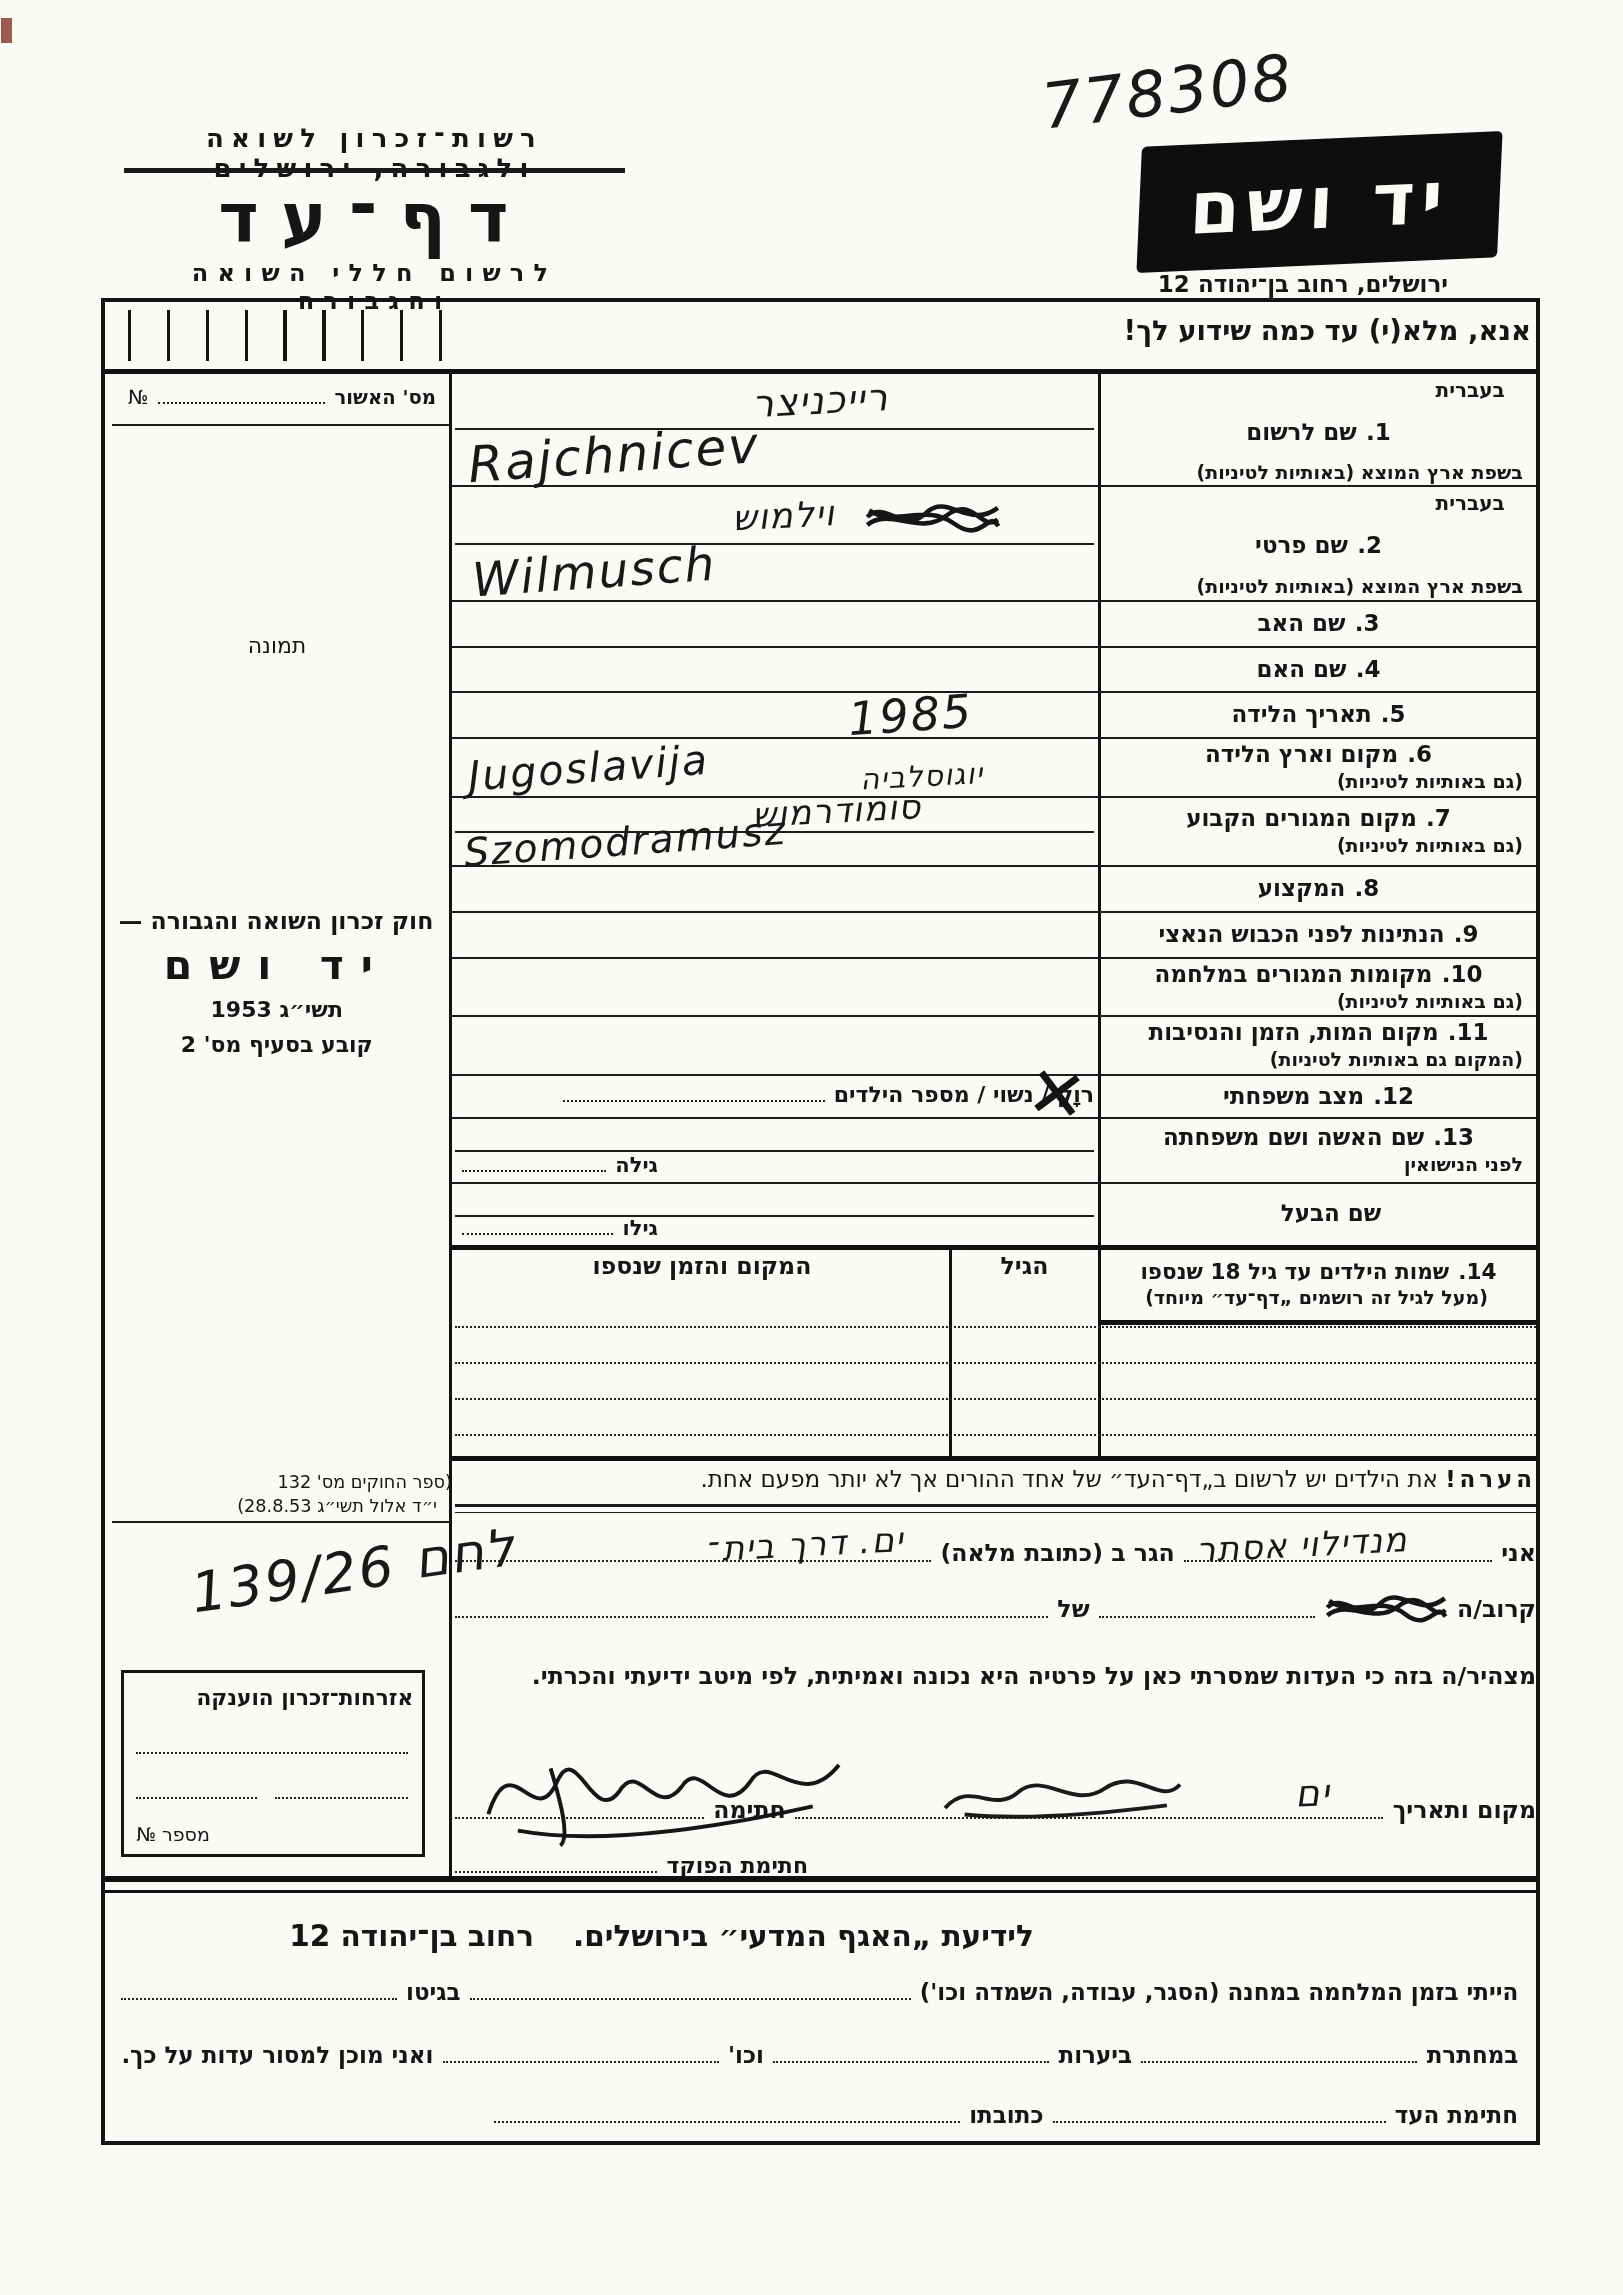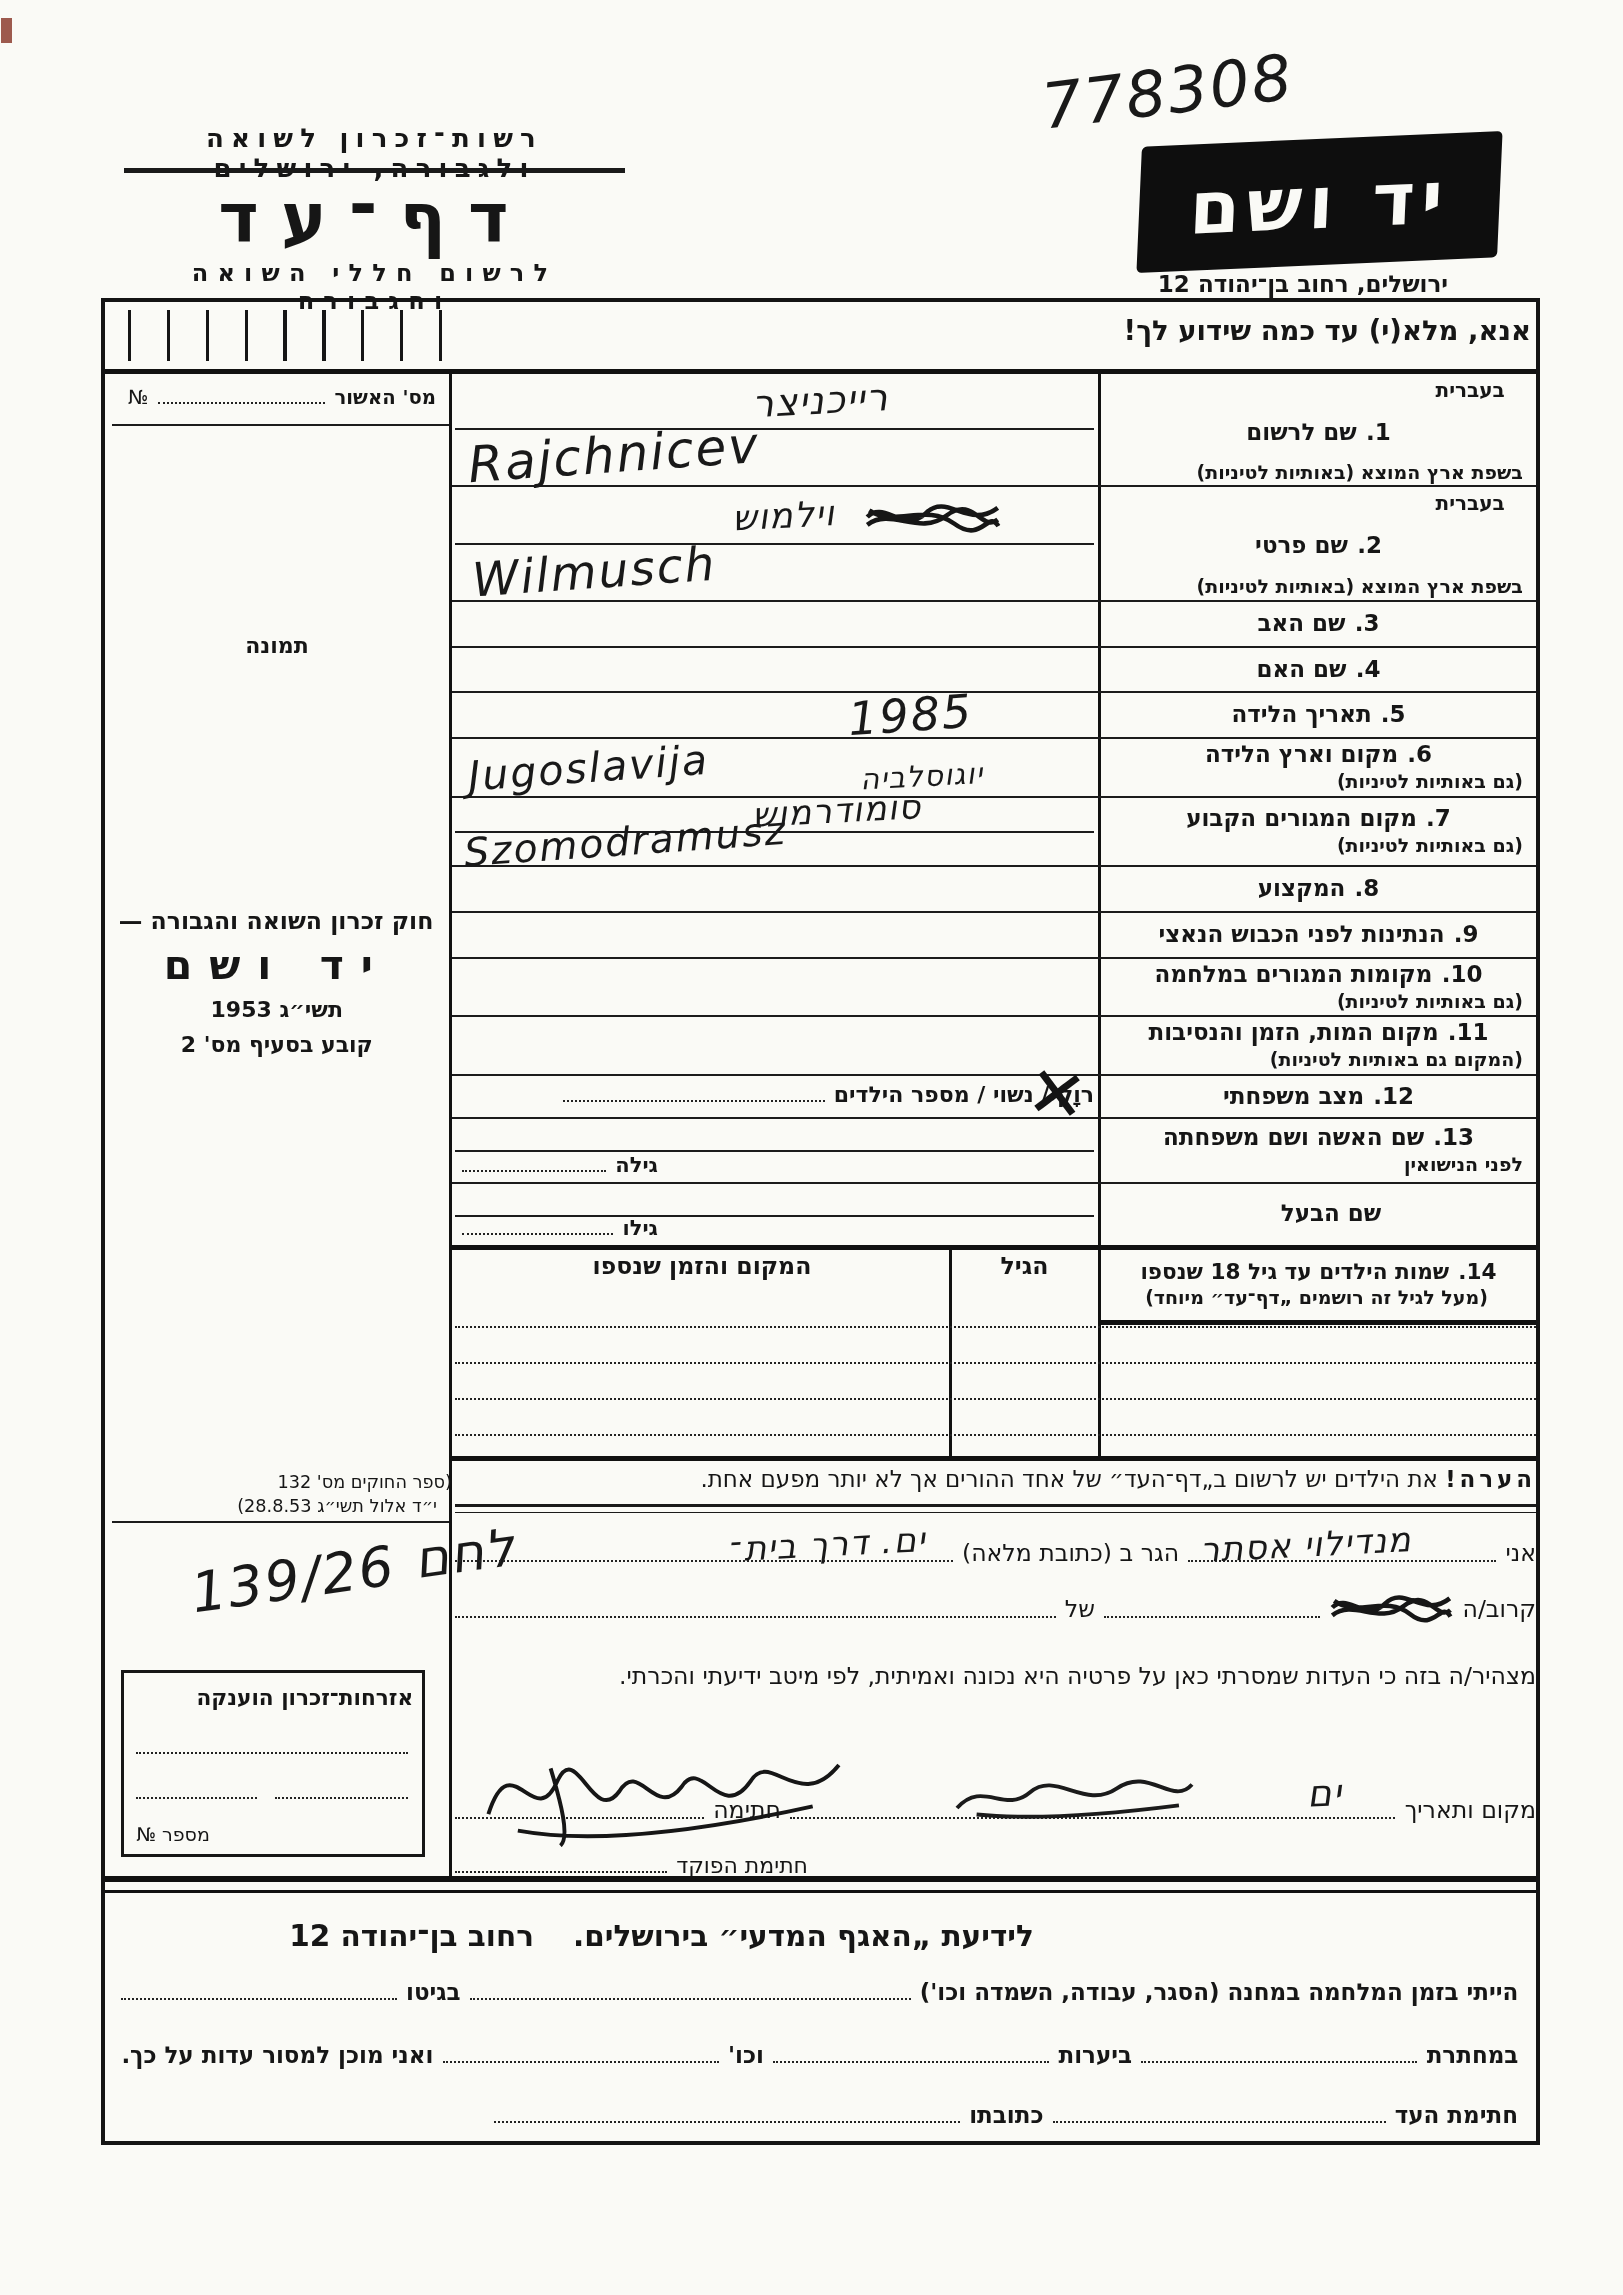--- a/index.html
+++ b/index.html
@@ -14,21 +14,21 @@
   .dotline{border-bottom:2.6px dotted #222;}
   .frame{border:4.6px solid #141414;}
   .lrow{display:flex;flex-direction:column;justify-content:center;gap:2.6px;padding:2.6px 9.2px;box-sizing:border-box;}
   .lmain{text-align:center;font-size:23px;font-weight:700;display:flex;justify-content:center;gap:9.2px;}
   .ltop{text-align:right;padding-right:22px;font-size:20px;font-weight:700;}
   .lbot{text-align:right;padding-right:3.9px;font-size:19px;font-weight:700;}
   .hw{font-style:italic;color:#191919;white-space:nowrap;letter-spacing:1.3px;transform:rotate(-3deg);transform-origin:right bottom;}
   .hwl{font-style:italic;color:#191919;white-space:nowrap;letter-spacing:2px;transform:rotate(-4deg);direction:ltr;}
   .flexrow{display:flex;align-items:flex-end;gap:9.2px;}
   .dots{flex:1;border-bottom:2.6px dotted #222;height:5.2px;margin-bottom:5.2px;position:relative;}
-  .ptxt{font-size:23.6px;font-weight:400;white-space:nowrap;}
+  .ptxt{font-size:23.6px;font-weight:700;white-space:nowrap;}
   .law{font-size:19.6px;line-height:1.5;text-align:justify;}
   .tick{width:3.3px;height:51px;background:#151515;}
   svg{display:block;}
 </style>
 </head>
 <body>
 
 <div class="page">
 
   <div class="abs" style="left:1.3px;top:18.3px;width:10.5px;height:25px;background:#7d2415;opacity:.75"></div>
@@ -65,21 +65,21 @@
         <span class="tick"></span>
     </div>
 
     <div class="abs flexrow" style="left:23px;top:84px;width:308px;font-size:19.6px">
       <span class="b">מס' האשור</span>
       <span class="dots"></span>
       <span>№</span>
     </div>
     <div class="abs thin" style="left:6.5px;top:122px;width:337px"></div>
 
-    <div class="abs c" style="left:0;top:331px;width:344px;font-size:22px;font-weight:700">תמונה</div>
+    <div class="abs c" style="left:0;top:331px;width:344px;font-size:22px;font-weight:400">תמונה</div>
 
     <div class="abs c b" style="left:9px;top:605px;width:324px;font-size:23.6px">חוק זכרון השואה והגבורה —</div>
     <div class="abs c" style="left:9.8px;top:639px;width:324px;font-size:41px;font-weight:900;letter-spacing:17px">יד ושם</div>
     <div class="abs c b" style="left:9.8px;top:695px;width:324px;font-size:22px">תשי״ג 1953</div>
     <div class="abs c b" style="left:9.8px;top:730px;width:324px;font-size:22px">קובע בסעיף מס' 2</div>
     <div class="abs" style="left:28px;top:1170px;width:319px;font-size:17.7px">(ספר החוקים מס' 132</div>
     <div class="abs" style="left:13px;top:1194px;width:319px;font-size:17.7px">י״ד אלול תשי״ג 28.8.53)</div>
     <div class="abs thin" style="left:6.5px;top:1219px;width:337px"></div>
 
     <div class="abs" style="left:85px;top:1237px;display:flex;gap:19.6px;transform:rotate(-8deg)">

